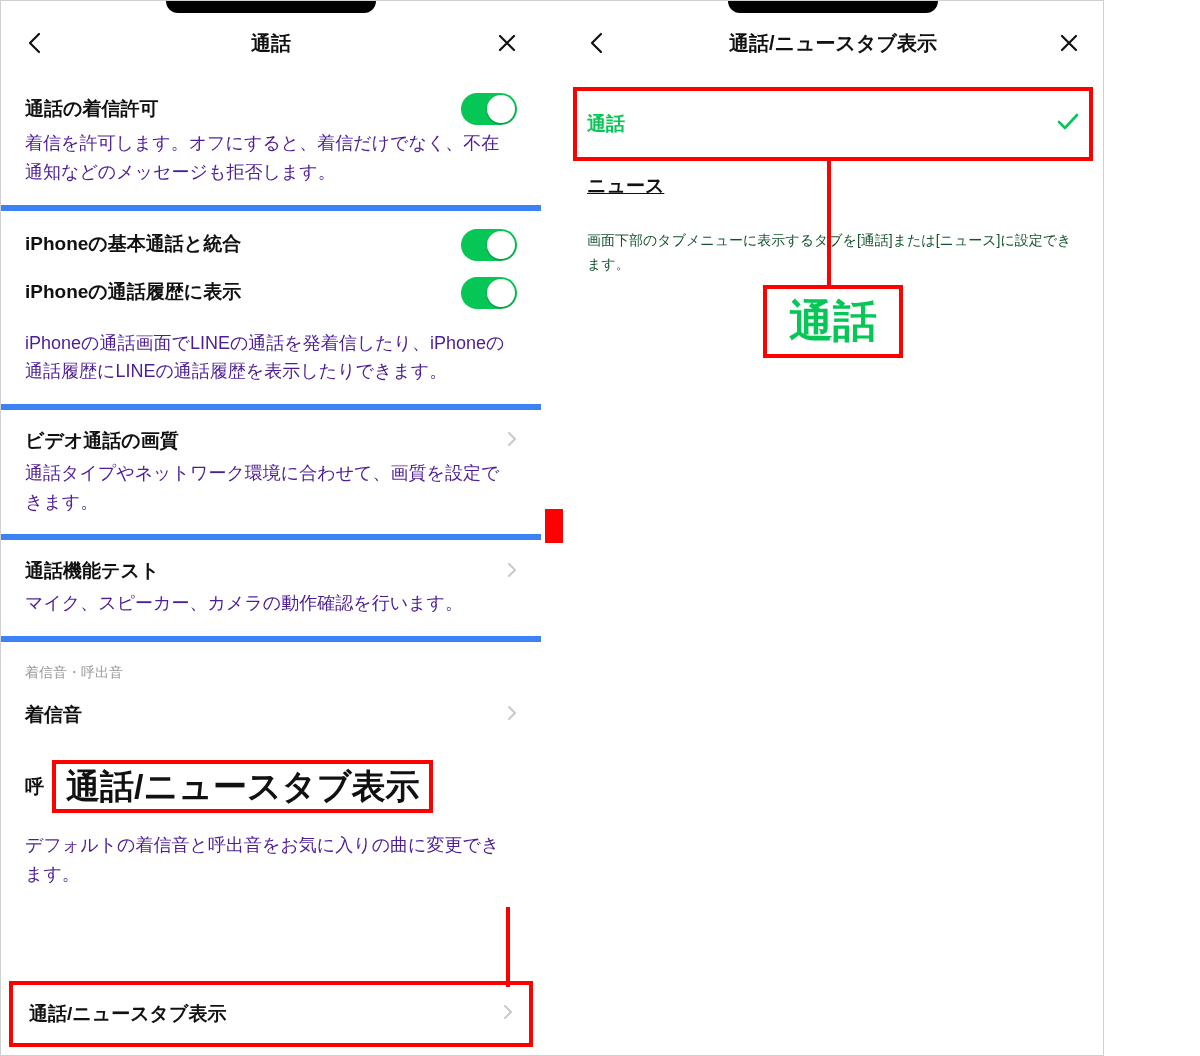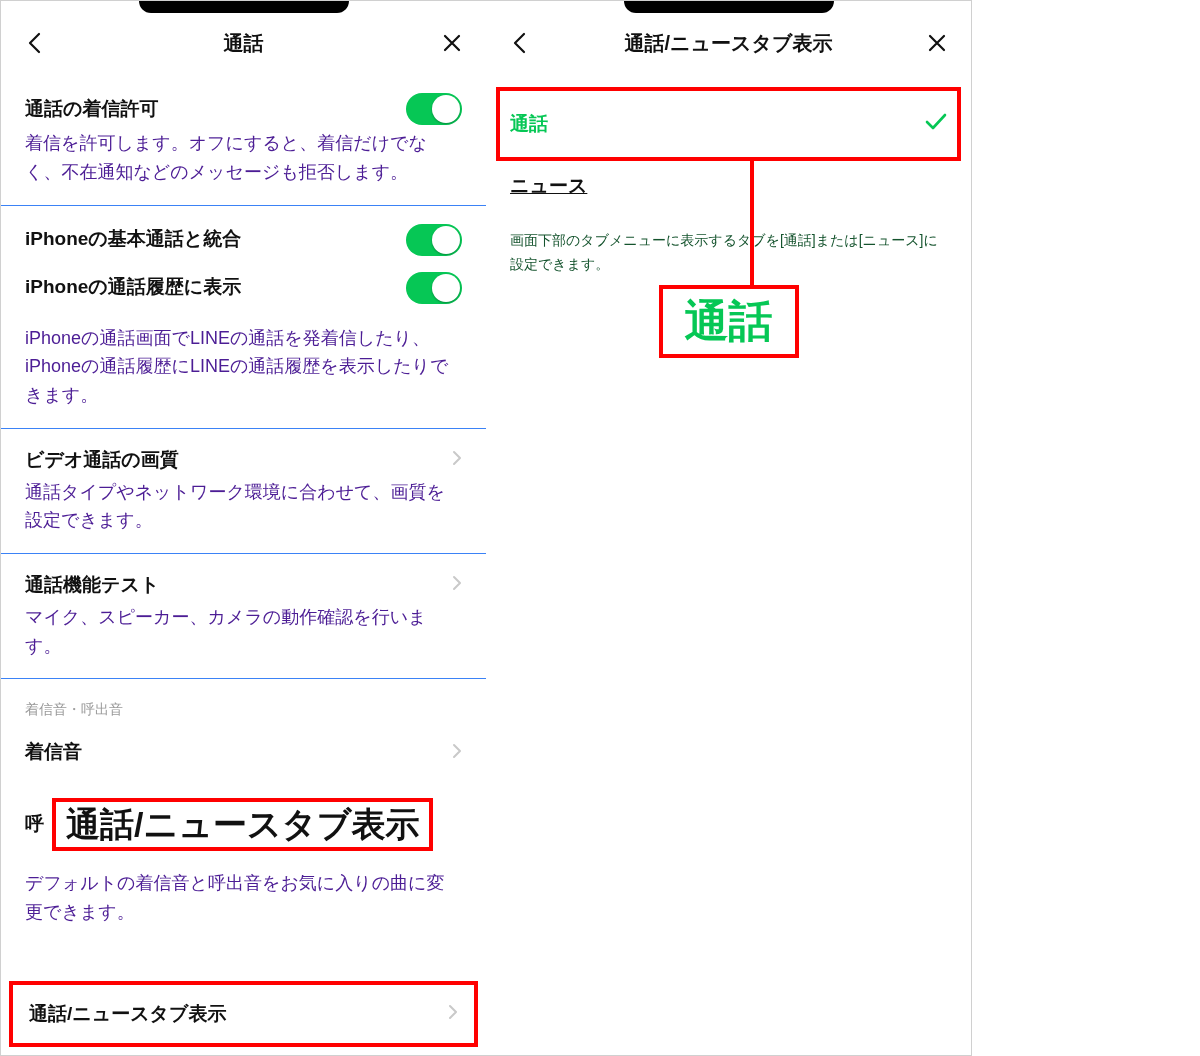--- a/index.html
+++ b/index.html
@@ -6,21 +6,21 @@
   body {
     width: 1200px;
     height: 1056px;
     background: #ffffff;
     font-family: -apple-system, "Hiragino Sans", "Hiragino Kaku Gothic ProN", Meiryo, sans-serif;
     position: relative;
     overflow: hidden;
   }
   .outer {
     border: 1px solid #d0d0d0;
-    width: 972px;
+    width: 1104px;
     height: 1056px;
     position: relative;
     display: flex;
     background: #fff;
   }
   .phone {
     width: 540px;
     height: 100%;
     position: relative;
     background: #fff;
@@ -62,21 +62,21 @@
     display: flex;
     align-items: center;
     justify-content: center;
     cursor: pointer;
     color: #111;
   }
   .icon-btn svg { display: block; }
 
   .section {
     padding: 0 24px;
-    border-bottom: 1px solid #3b82f6;
+    border-bottom: 6px solid #3b82f6;
   }
   .section:last-child { border-bottom: none; }
 
   .row {
     display: flex;
     align-items: center;
     justify-content: space-between;
     padding: 18px 0 4px 0;
   }
   .row .label {

